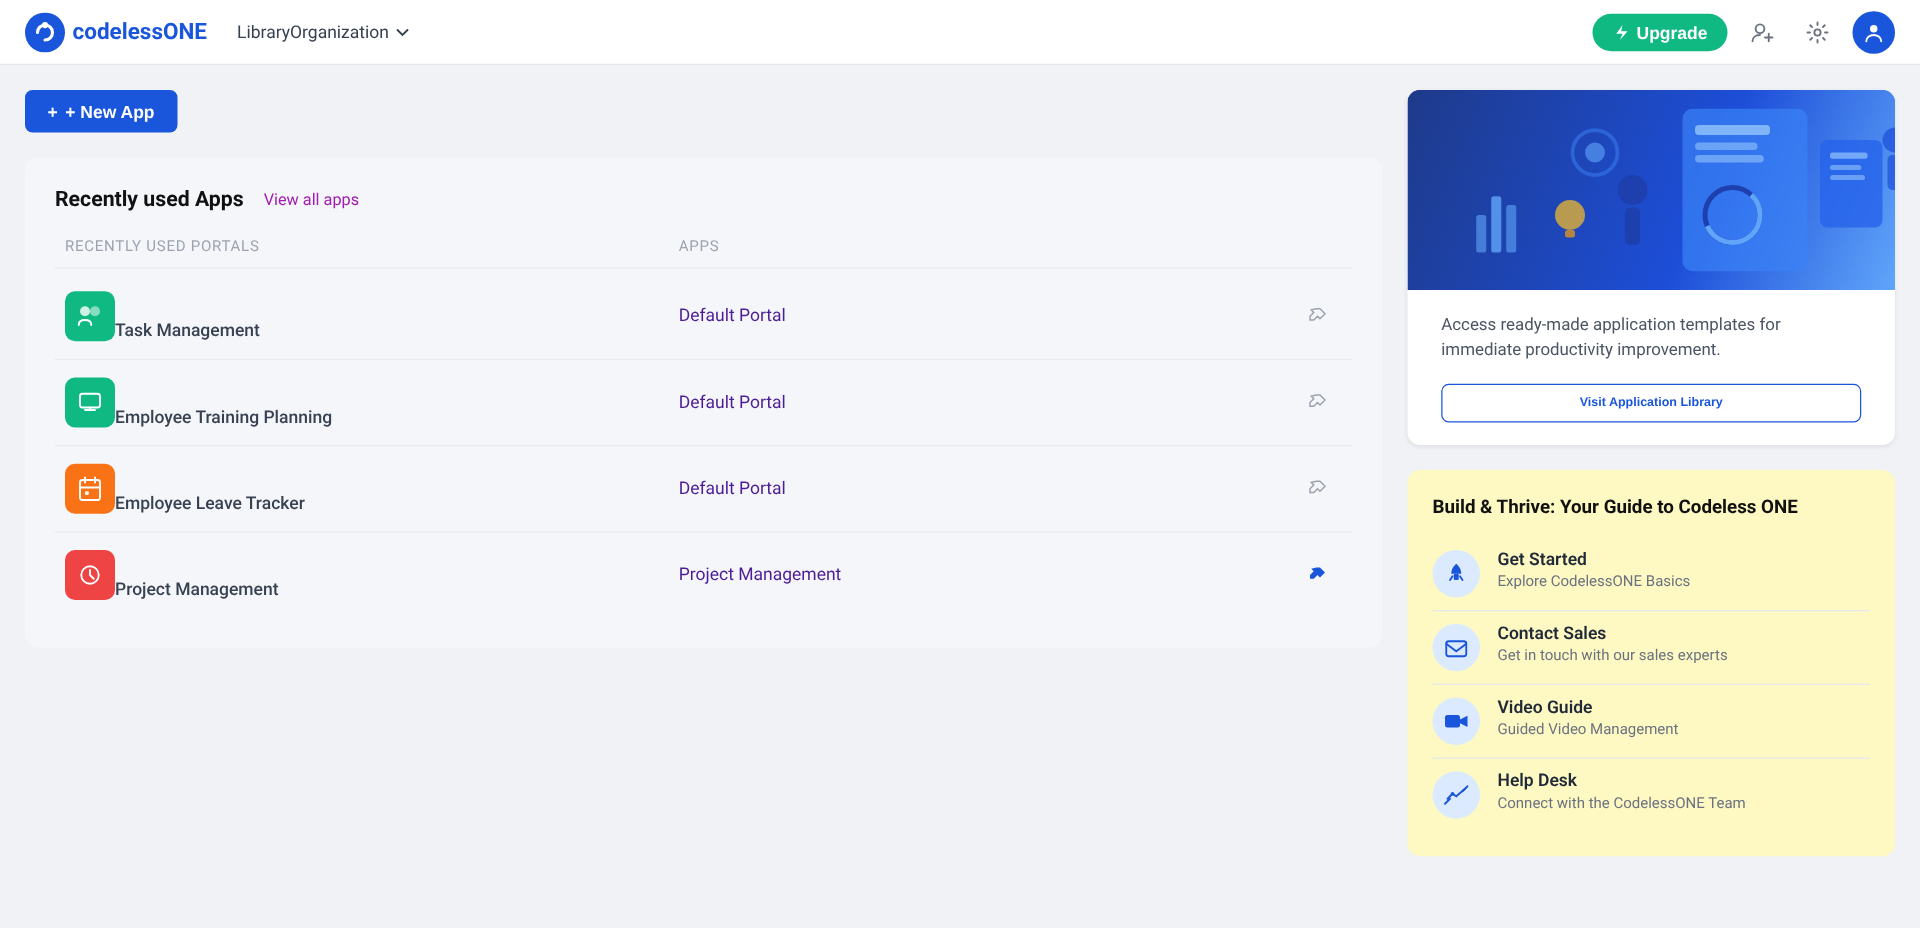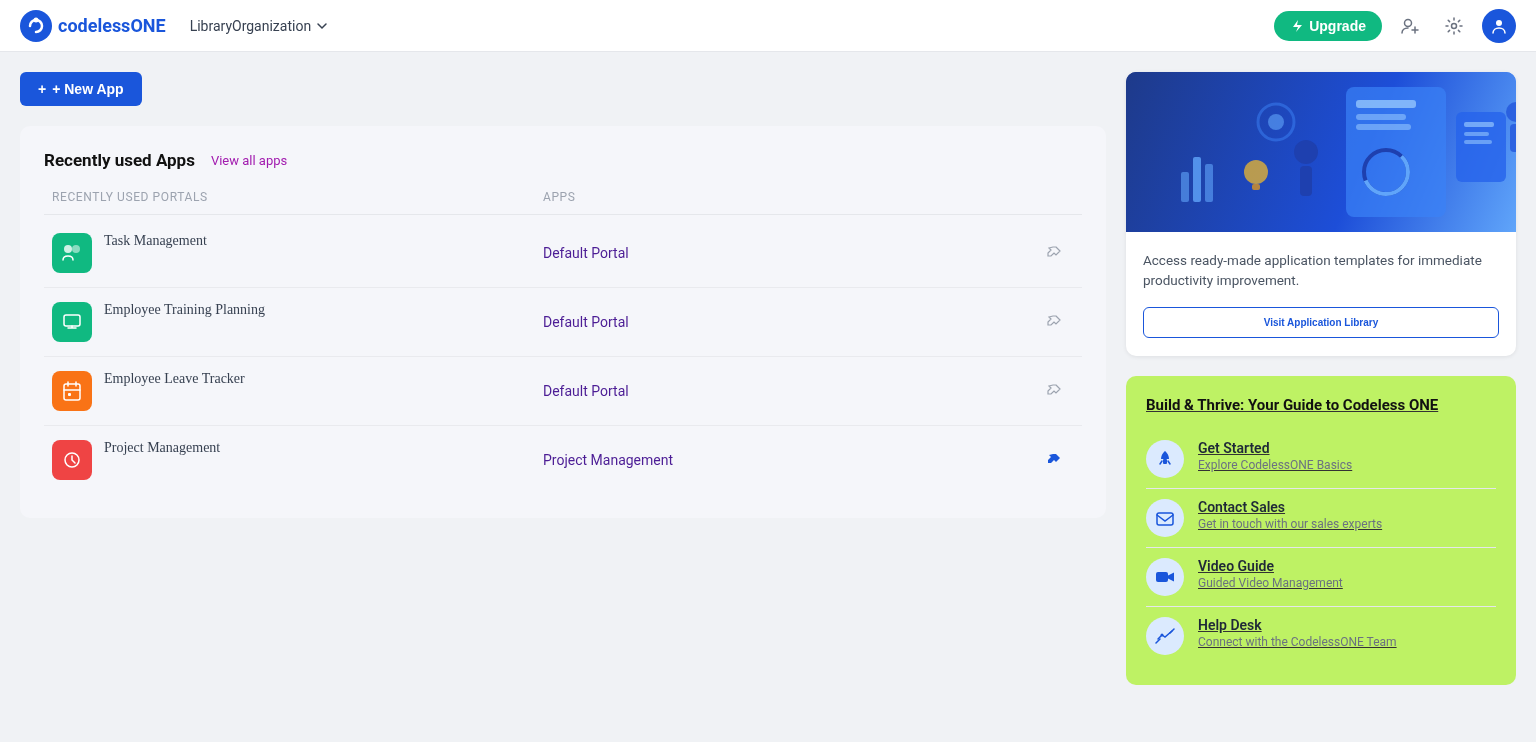--- a/index.html
+++ b/index.html
@@ -160,23 +160,21 @@
       grid-template-columns: 1fr 1fr 40px;
       align-items: center;
       padding: 14px 8px;
       border-bottom: 1px solid #e9eaee;
       cursor: pointer;
     }
     .app-row:last-child { border-bottom: none; }
 
     .app-info {
       display: flex;
-      align-items: flex-start;
-      gap: 12px;
-      font-family: Liberation Serif, serif;
+      align-items: flex-end;
     }
     .app-icon {
       width: 40px;
       height: 40px;
       border-radius: 8px;
       display: flex;
       align-items: center;
       justify-content: center;
       font-size: 18px;
       flex-shrink: 0;
@@ -225,21 +223,21 @@
       justify-content: center;
     }
 
     
     .banner-illustration {
       width: 100%;
       height: 100%;
     }
 
     .app-library-body {
-      padding: 18px 17px;
+      padding: 18px 27px;
     }
     .app-library-desc {
       font-size: 13.5px;
       color: #4b5563;
       line-height: 1.5;
       margin-bottom: 16px;
     }
     .visit-library-btn {
       display: block;
       width: 100%;
@@ -248,24 +246,23 @@
       border: 1.5px solid #1a56db;
       border-radius: 6px;
       padding: 9px;
       font-size: 10px;
       font-weight: 600;
       cursor: pointer;
       text-align: center;
     }
 
     .guide-card {
-      background: #bef264;
+      background: #fef9c3;
       border-radius: 10px;
       padding: 20px;
-      text-decoration: underline;
     }
     .guide-title {
       font-size: 15px;
       font-weight: 700;
       color: #111;
       margin-bottom: 16px;
     }
     .guide-item {
       display: flex;
       align-items: flex-start;

